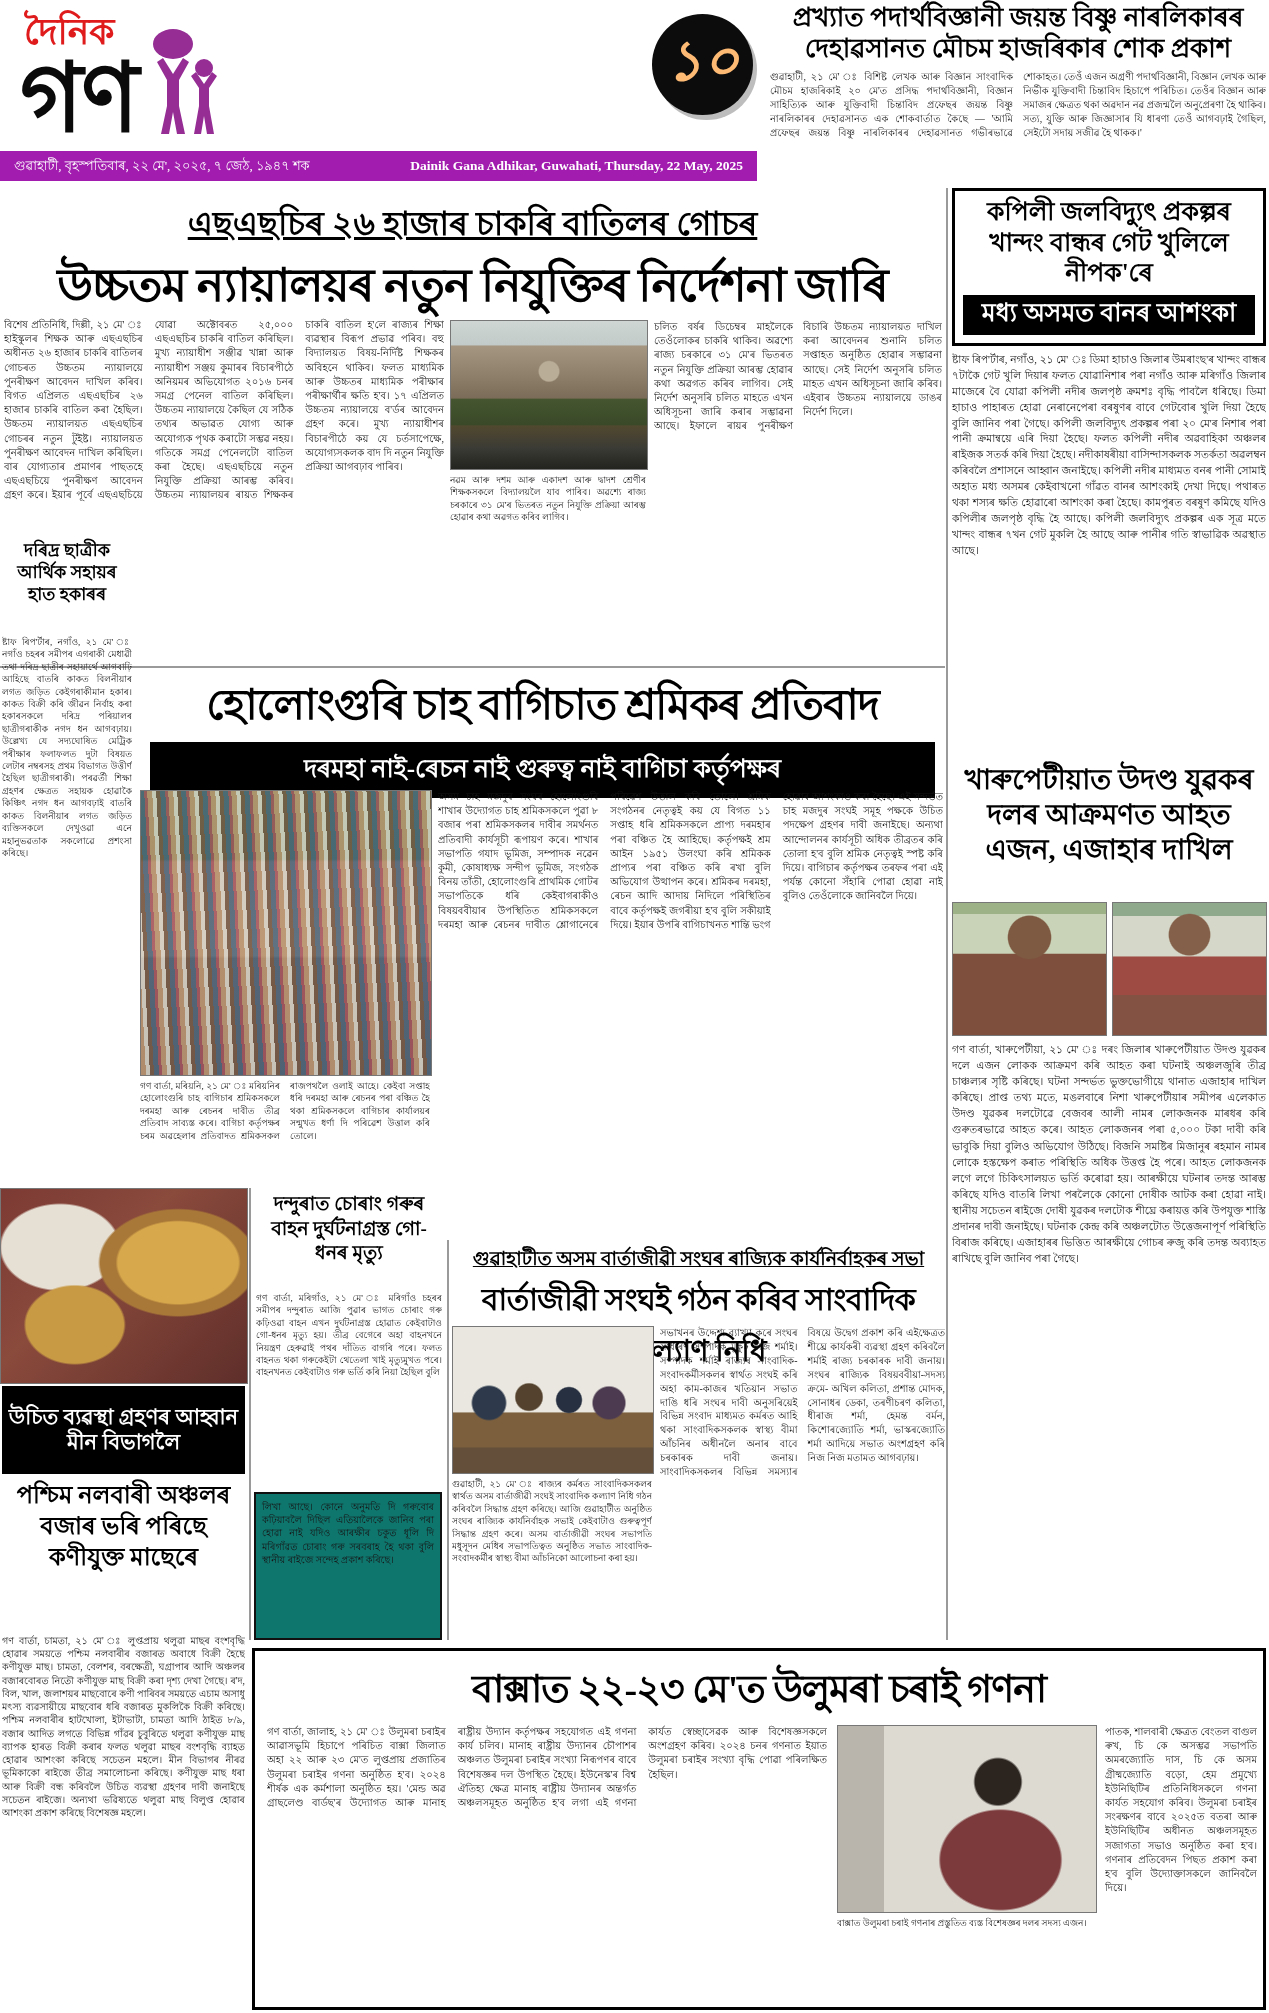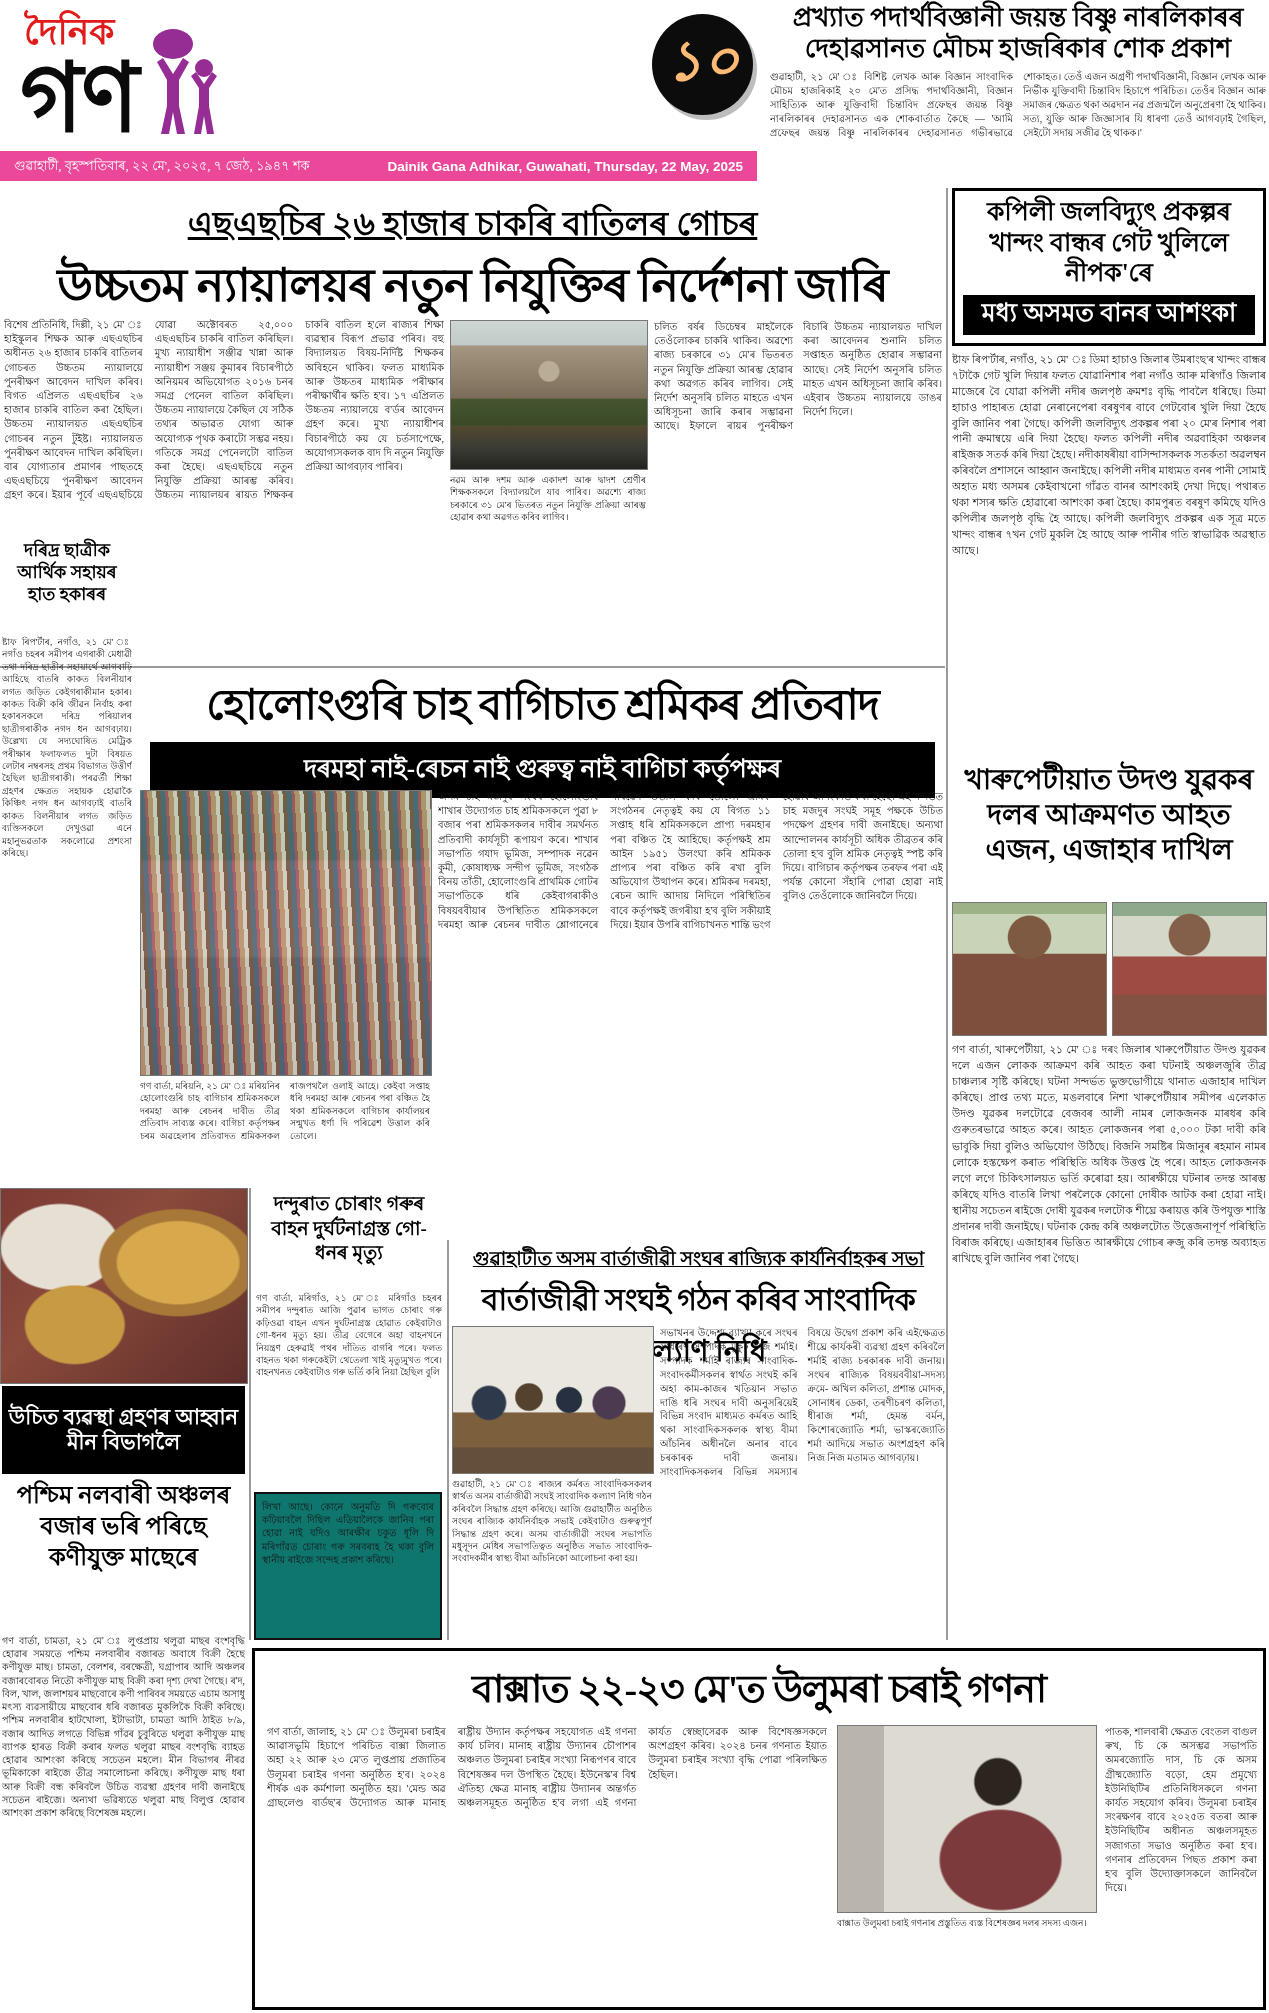--- a/index.html
+++ b/index.html
@@ -68,23 +68,23 @@
           <circle cx="61" cy="40" r="9" fill="#952d95"></circle>
         </svg>
       </span>
     </div>
   </div>
 
   <div class="abs pagecircle" style="left:652px;top:14px;">
     <span>১০</span>
   </div>
 
-  <div class="abs" style="left:0;top:151px;width:757px;height:30px;background:#ec4899;color:#fff;display:flex;align-items:center;justify-content:space-between;padding:0 14px;box-sizing:border-box;">
+  <div class="abs" style="left:0;top:151px;width:757px;height:30px;background:#a21caf;color:#fff;display:flex;align-items:center;justify-content:space-between;padding:0 14px;box-sizing:border-box;">
     <span style="font-size:13px;">গুৱাহাটী, বৃহস্পতিবাৰ, ২২ মে', ২০২৫, ৭ জেঠ, ১৯৪৭ শক</span>
-    <span style="font-size:13.5px;font-weight:bold;font-family:Liberation Sans, sans-serif;">Dainik Gana Adhikar, Guwahati, Thursday, 22 May, 2025</span>
+    <span style="font-size:13.5px;font-weight:bold;font-family:Liberation Serif, serif;">Dainik Gana Adhikar, Guwahati, Thursday, 22 May, 2025</span>
   </div>
 
   <div class="abs" style="left:770px;top:2px;width:496px;height:178px;">
     <div class="hl center" style="font-size:26px;line-height:1.2;">প্ৰখ্যাত পদাৰ্থবিজ্ঞানী জয়ন্ত বিষ্ণু নাৰলিকাৰৰ দেহাৱসানত মৌচম হাজৰিকাৰ শোক প্ৰকাশ</div>
     <div class="body-txt cols2" style="margin-top:6px;height:92px;overflow:hidden;font-size:9.8px;">গুৱাহাটী, ২১ মে' ঃ বিশিষ্ট লেখক আৰু বিজ্ঞান সাংবাদিক মৌচম হাজৰিকাই ২০ মে'ত প্ৰসিদ্ধ পদাৰ্থবিজ্ঞানী, বিজ্ঞান সাহিত্যিক আৰু যুক্তিবাদী চিন্তাবিদ প্ৰফেছৰ জয়ন্ত বিষ্ণু নাৰলিকাৰৰ দেহাৱসানত এক শোকবাৰ্তাত কৈছে — 'আমি প্ৰফেছৰ জয়ন্ত বিষ্ণু নাৰলিকাৰৰ দেহাৱসানত গভীৰভাৱে শোকাহত। তেওঁ এজন অগ্ৰণী পদাৰ্থবিজ্ঞানী, বিজ্ঞান লেখক আৰু নিৰ্ভীক যুক্তিবাদী চিন্তাবিদ হিচাপে পৰিচিত। তেওঁৰ বিজ্ঞান আৰু সমাজৰ ক্ষেত্ৰত থকা অৱদান নৱ প্ৰজন্মলৈ অনুপ্ৰেৰণা হৈ থাকিব। সত্য, যুক্তি আৰু জিজ্ঞাসাৰ যি ধাৰণা তেওঁ আগবঢ়াই গৈছিল, সেইটো সদায় সজীৱ হৈ থাকক।'</div>
   </div>
 
   <div class="abs hl center" style="left:0;top:198px;width:945px;font-size:33px;text-decoration:underline;">এছএছচিৰ ২৬ হাজাৰ চাকৰি বাতিলৰ গোচৰ</div>
   <div class="abs hl center" style="left:0;top:250px;width:945px;font-size:46px;letter-spacing:-1px;">উচ্চতম ন্যায়ালয়ৰ নতুন নিযুক্তিৰ নিৰ্দেশনা জাৰি</div>
 

